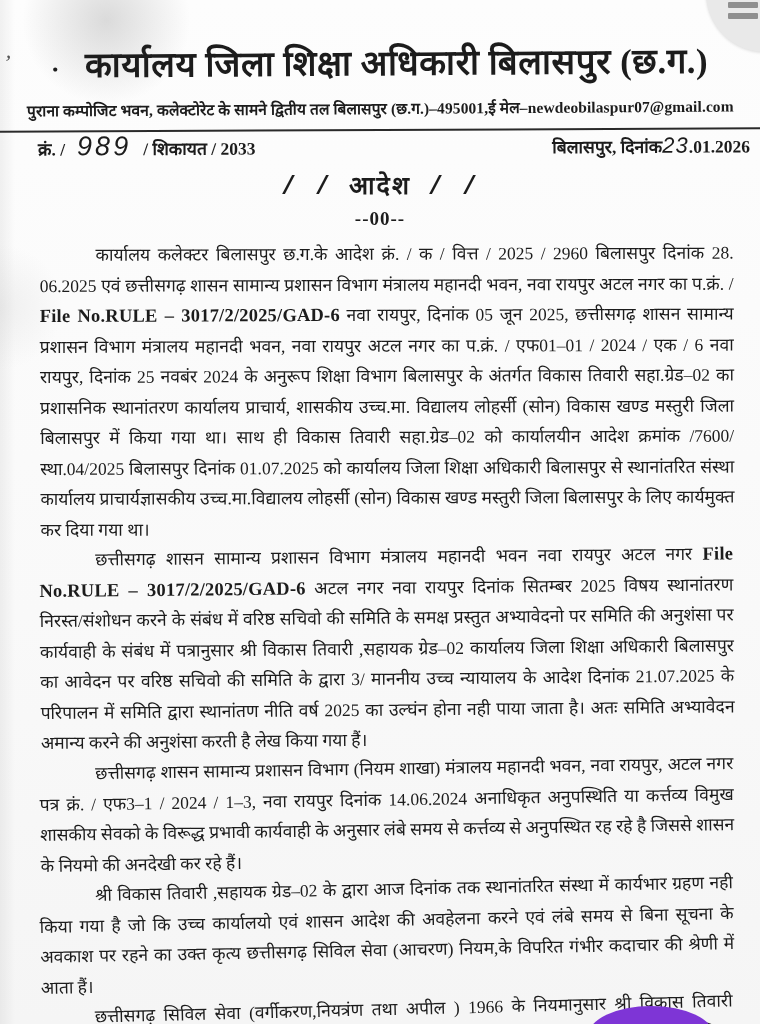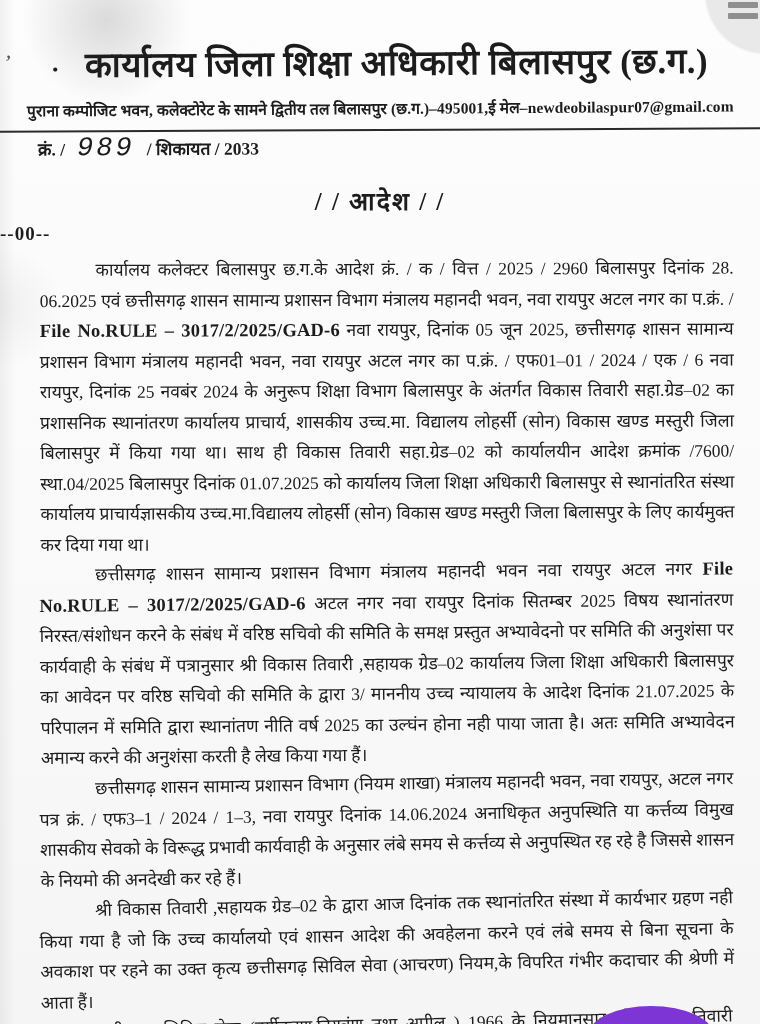--- a/index.html
+++ b/index.html
@@ -30,27 +30,27 @@
 
   .header{padding-top:38px;text-align:center;transform:rotate(-.4deg);}
   .title-row{font-size:35px;font-weight:bold;letter-spacing:.5px;white-space:nowrap;}
   .title-dot{display:inline-block;margin-right:26px;font-size:26px;vertical-align:6px;}
   .address{margin-top:12px;font-size:15.5px;font-weight:bold;white-space:nowrap;
     letter-spacing:.1px;}
   .rule{border:none;border-top:2.5px solid #2a2a2a;margin:10px 0 0 0;transform:rotate(-.25deg);}
 
   .ref-row{display:flex;justify-content:space-between;align-items:flex-start;
     padding:4px 10px 0 38px;font-size:17.5px;font-weight:bold;transform:rotate(-.25deg);}
-  .hand{font-family:Liberation Mono, monospace;font-style:italic;font-weight:normal;}
+  .hand{font-family:Liberation Sans, sans-serif;font-style:italic;font-weight:normal;}
   .ref-no{font-size:27px;line-height:18px;letter-spacing:3px;padding:0 12px;}
   .date-hand{font-size:22px;line-height:14px;letter-spacing:1px;}
 
-  .order-heading{text-align:center;font-size:25px;font-weight:bold;margin-top:24px;
-    letter-spacing:2px;}
-  .divider{text-align:left;font-size:19px;font-weight:bold;margin-top:6px;letter-spacing:1px;}
+  .order-heading{text-align:center;font-size:25px;font-weight:bold;margin-top:8px;
+    letter-spacing:2px;font-family:Liberation Mono, monospace;}
+  .divider{text-align:center;font-size:19px;font-weight:bold;margin-top:6px;letter-spacing:1px;}
 
   .doc-body{padding:10px 26px 0 40px;font-size:17.5px;line-height:30.5px;text-align:justify;}
   .para{margin:0;text-indent:56px;}
   .latin-bold{font-weight:bold;font-size:18.5px;letter-spacing:.2px;}
   .rot0{transform:rotate(-.2deg);}
   .rot1{transform:rotate(-.55deg);}
   .rot2{transform:rotate(-.9deg);}
   .rot3{transform:rotate(-1.15deg);}
   .rot4{transform:rotate(-1.45deg);}
   .para{transform-origin:0 50%;}
@@ -77,20 +77,23 @@
       <span class="title-dot">.</span><span>कार्यालय जिला शिक्षा अधिकारी बिलासपुर (छ.ग.)</span>
     </div>
     <div class="address">पुराना कम्पोजिट भवन, कलेक्टोरेट के सामने द्वितीय तल बिलासपुर (छ.ग.)–495001,ई मेल–newdeobilaspur07@gmail.com</div>
   </div>
   <hr class="rule">
 
   <div class="ref-row">
     <div>
       <span>क्रं. /</span><span class="hand ref-no">989</span><span>/ शिकायत / 2033</span>
     </div>
+    <div>
+      <span>बिलासपुर, दिनांक</span><span class="hand date-hand">23</span><span>.01.2026</span>
+    </div>
   </div>
 
   <div class="order-heading">/ /  आदेश  / /</div>
   <div class="divider">--00--</div>
 
   <div class="doc-body">
       <p class="para rot0"><span>कार्यालय कलेक्टर बिलासपुर छ.ग.के आदेश क्रं. / क / वित्त / 2025 / 2960 बिलासपुर दिनांक 28. 06.2025 एवं छत्तीसगढ़ शासन सामान्य प्रशासन विभाग मंत्रालय महानदी भवन, नवा रायपुर अटल नगर का प.क्रं. / </span><span class="latin-bold">File No.RULE – 3017/2/2025/GAD-6</span><span> नवा रायपुर, दिनांक 05 जून 2025, छत्तीसगढ़ शासन सामान्य प्रशासन विभाग मंत्रालय महानदी भवन, नवा रायपुर अटल नगर का प.क्रं. / एफ01–01 / 2024 / एक / 6 नवा रायपुर, दिनांक 25 नवबंर 2024 के अनुरूप शिक्षा विभाग बिलासपुर के अंतर्गत विकास तिवारी सहा.ग्रेड–02 का प्रशासनिक स्थानांतरण कार्यालय प्राचार्य, शासकीय उच्च.मा. विद्यालय लोहर्सी (सोन) विकास खण्ड मस्तुरी जिला बिलासपुर में किया गया था। साथ ही विकास तिवारी सहा.ग्रेड–02 को कार्यालयीन आदेश क्रमांक /7600/स्था.04/2025 बिलासपुर दिनांक 01.07.2025 को कार्यालय जिला शिक्षा अधिकारी बिलासपुर से स्थानांतरित संस्था कार्यालय प्राचार्यज्ञासकीय उच्च.मा.विद्यालय लोहर्सी (सोन) विकास खण्ड मस्तुरी जिला बिलासपुर के लिए कार्यमुक्त कर दिया गया था।</span></p>
       <p class="para rot1"><span>छत्तीसगढ़ शासन सामान्य प्रशासन विभाग मंत्रालय महानदी भवन नवा रायपुर अटल नगर </span><span class="latin-bold">File No.RULE – 3017/2/2025/GAD-6</span><span> अटल नगर नवा रायपुर दिनांक सितम्बर 2025 विषय स्थानांतरण निरस्त/संशोधन करने के संबंध में वरिष्ठ सचिवो की समिति के समक्ष प्रस्तुत अभ्यावेदनो पर समिति की अनुशंसा पर कार्यवाही के संबंध में पत्रानुसार श्री विकास तिवारी ,सहायक ग्रेड–02 कार्यालय जिला शिक्षा अधिकारी बिलासपुर का आवेदन पर वरिष्ठ सचिवो की समिति के द्वारा 3/ माननीय उच्च न्यायालय के आदेश दिनांक 21.07.2025 के परिपालन में समिति द्वारा स्थानांतण नीति वर्ष 2025 का उल्घंन होना नही पाया जाता है। अतः समिति अभ्यावेदन अमान्य करने की अनुशंसा करती है लेख किया गया हैं।</span></p>
       <p class="para rot2"><span>छत्तीसगढ़ शासन सामान्य प्रशासन विभाग (नियम शाखा) मंत्रालय महानदी भवन, नवा रायपुर, अटल नगर पत्र क्रं. / एफ3–1 / 2024 / 1–3, नवा रायपुर दिनांक 14.06.2024 अनाधिकृत अनुपस्थिति या कर्त्तव्य विमुख शासकीय सेवको के विरूद्ध प्रभावी कार्यवाही के अनुसार लंबे समय से कर्त्तव्य से अनुपस्थित रह रहे है जिससे शासन के नियमो की अनदेखी कर रहे हैं।</span></p>
       <p class="para rot3"><span>श्री विकास तिवारी ,सहायक ग्रेड–02 के द्वारा आज दिनांक तक स्थानांतरित संस्था में कार्यभार ग्रहण नही किया गया है जो कि उच्च कार्यालयो एवं शासन आदेश की अवहेलना करने एवं लंबे समय से बिना सूचना के अवकाश पर रहने का उक्त कृत्य छत्तीसगढ़ सिविल सेवा (आचरण) नियम,के विपरित गंभीर कदाचार की श्रेणी में आता हैं।</span></p>

